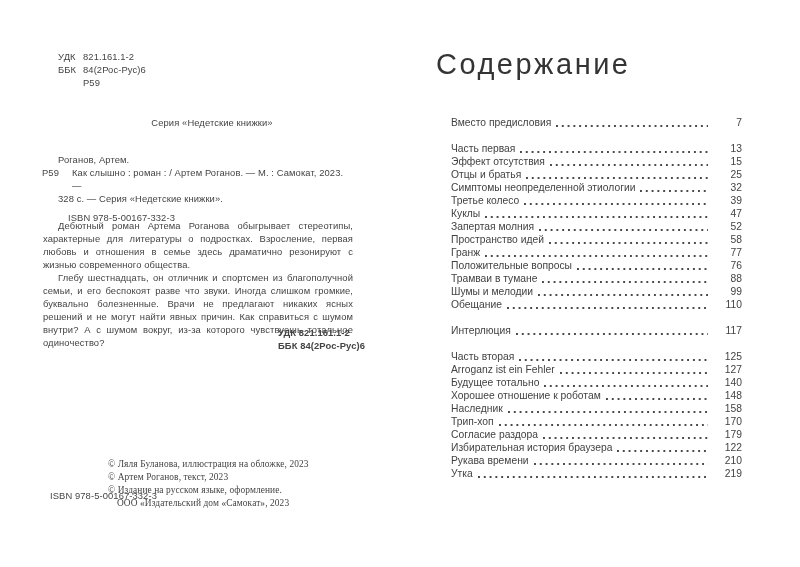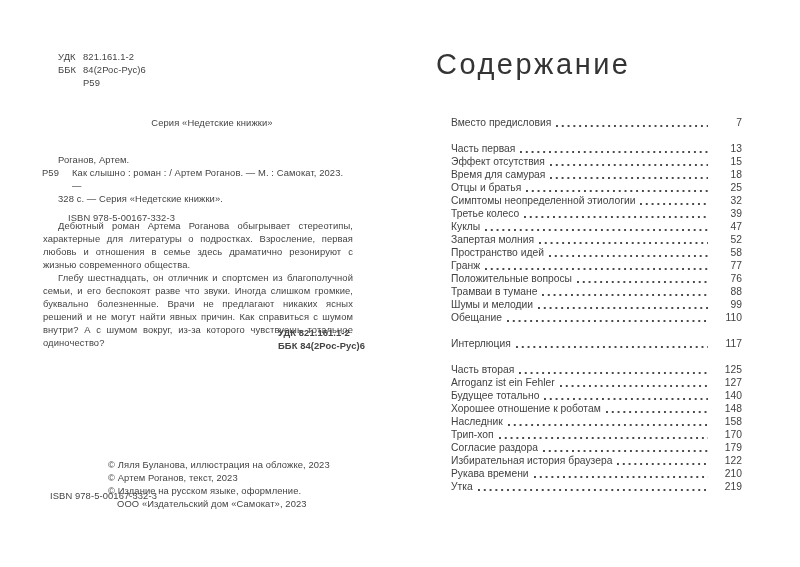--- a/index.html
+++ b/index.html
@@ -28,21 +28,21 @@
   .bib-code { width: 30px; flex: 0 0 30px; }
   .bib-rest { flex: 1; }
   .bib-tail { padding-left: 16px; }
   .isbn-top { padding-left: 26px; margin-top: 6px; }
 
   .annotation { left: 43px; top: 219px; width: 310px; text-align: justify; }
   .annotation p { margin: 0; text-indent: 15px; }
 
   .codes-bottom { left: 278px; top: 326px; font-weight: bold; }
 
-  .copyrights { left: 108px; top: 458px; }
+  .copyrights { left: 108px; top: 458px; font-family: Liberation Serif, serif; }
   .copyrights .indent { padding-left: 9px; }
 
   .isbn-bottom { left: 50px; top: 489px; }
 
   
   .toc-title {
     left: 436px; top: 48px;
     font-size: 29px; line-height: 32px;
     letter-spacing: 2.5px;
     color: #343434;
@@ -134,25 +134,20 @@
     <span class="toc-label">Часть первая</span>
     <span class="toc-dots"></span>
     <span class="toc-page">13</span>
   </div>
       <div class="toc-row">
     <span class="toc-label">Эффект отсутствия</span>
     <span class="toc-dots"></span>
     <span class="toc-page">15</span>
   </div>
       <div class="toc-row">
-    <span class="toc-label">Время для самурая</span>
-    <span class="toc-dots"></span>
-    <span class="toc-page">18</span>
-  </div>
-      <div class="toc-row">
     <span class="toc-label">Отцы и братья</span>
     <span class="toc-dots"></span>
     <span class="toc-page">25</span>
   </div>
       <div class="toc-row">
     <span class="toc-label">Симптомы неопределенной этиологии</span>
     <span class="toc-dots"></span>
     <span class="toc-page">32</span>
   </div>
       <div class="toc-row">

